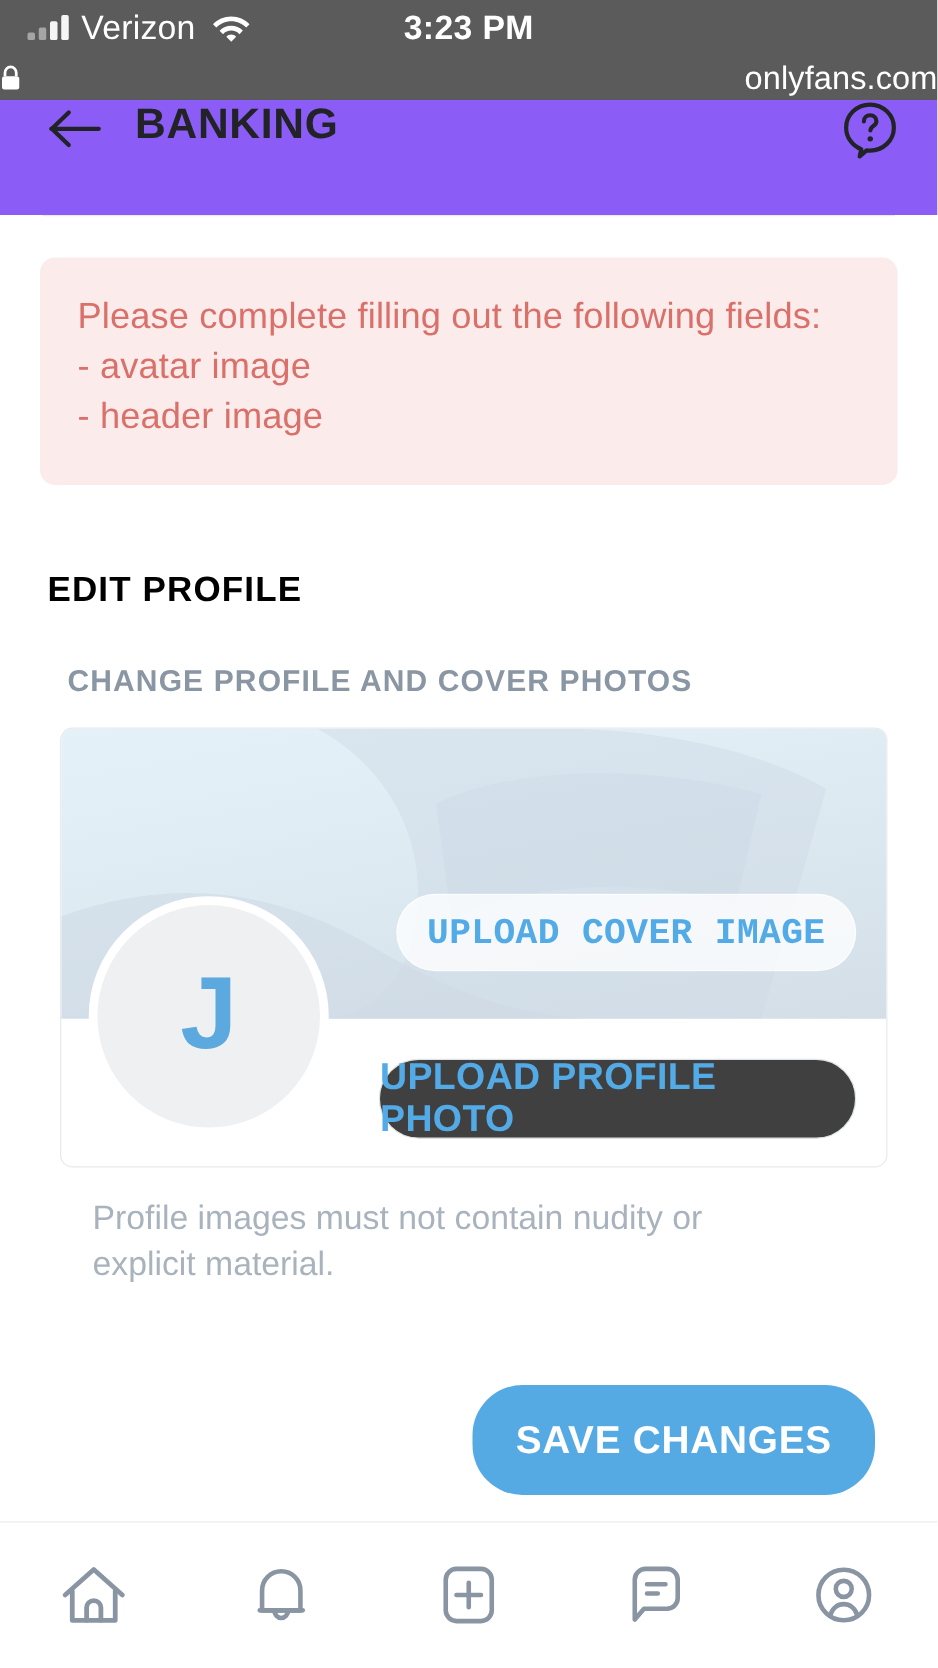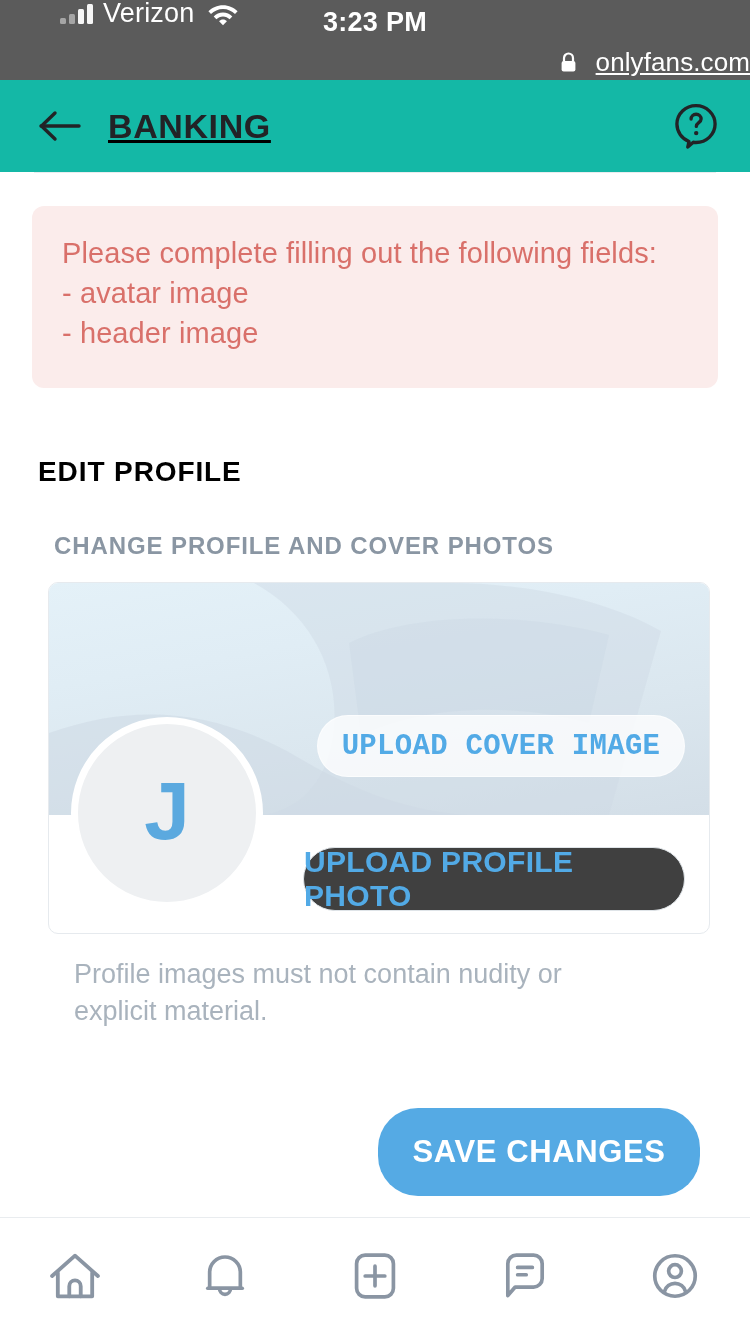--- a/index.html
+++ b/index.html
@@ -21,23 +21,22 @@
   .statusbar {
     height: 80px;
     background: #5b5b5b;
     color: #ffffff;
     position: relative;
     flex: 0 0 80px;
   }
   .sb-row1 {
     height: 44px;
     display: flex;
-    align-items: flex-start;
-    position: relative;
-    padding-left: 38px;
+    align-items: center;
+    position: relative;
   }
   .sb-left {
     display: flex;
     align-items: center;
     gap: 10px;
     padding-left: 22px;
   }
   .sig-bars { display: flex; align-items: flex-end; gap: 3px; height: 20px; }
   .sig-bars i { display: block; width: 6px; border-radius: 1.5px; background: #ffffff; }
   .sig-bars i:nth-child(1) { height: 6px;  opacity: .45; }
@@ -71,35 +70,33 @@
     width: 4px; height: 9px;
     background: rgba(255,255,255,.55);
     border-radius: 0 2px 2px 0;
   }
   .batt i {
     display: block; height: 15px; width: 46%;
     margin-left: 2px; background: #ffffff; border-radius: 4px;
   }
   .sb-row2 {
     height: 36px;
-    display: flex; align-items: center; justify-content: flex-end;
+    display: flex; align-items: center; justify-content: space-between;
     gap: 19px;
-    text-decoration: underline;
   }
   .lock-ico { width: 17px; height: 21px; }
   .domain-txt { font-size: 26px; color: #ffffff; letter-spacing: .1px; }
 
   
   .appheader {
     flex: 0 0 92px;
     height: 92px;
-    display: flex; align-items: center;
+    display: flex; align-items: flex-start;
     padding: 0 30px 0 38px;
-    background: #14b8a6;
-    text-decoration: underline;
+    background: #8b5cf6;
   }
   .back-btn {
     width: 54px; height: 46px;
     display: flex; align-items: center;
     cursor: pointer;
   }
   .page-title {
     font-size: 34px;
     font-weight: bold;
     color: #222326;

